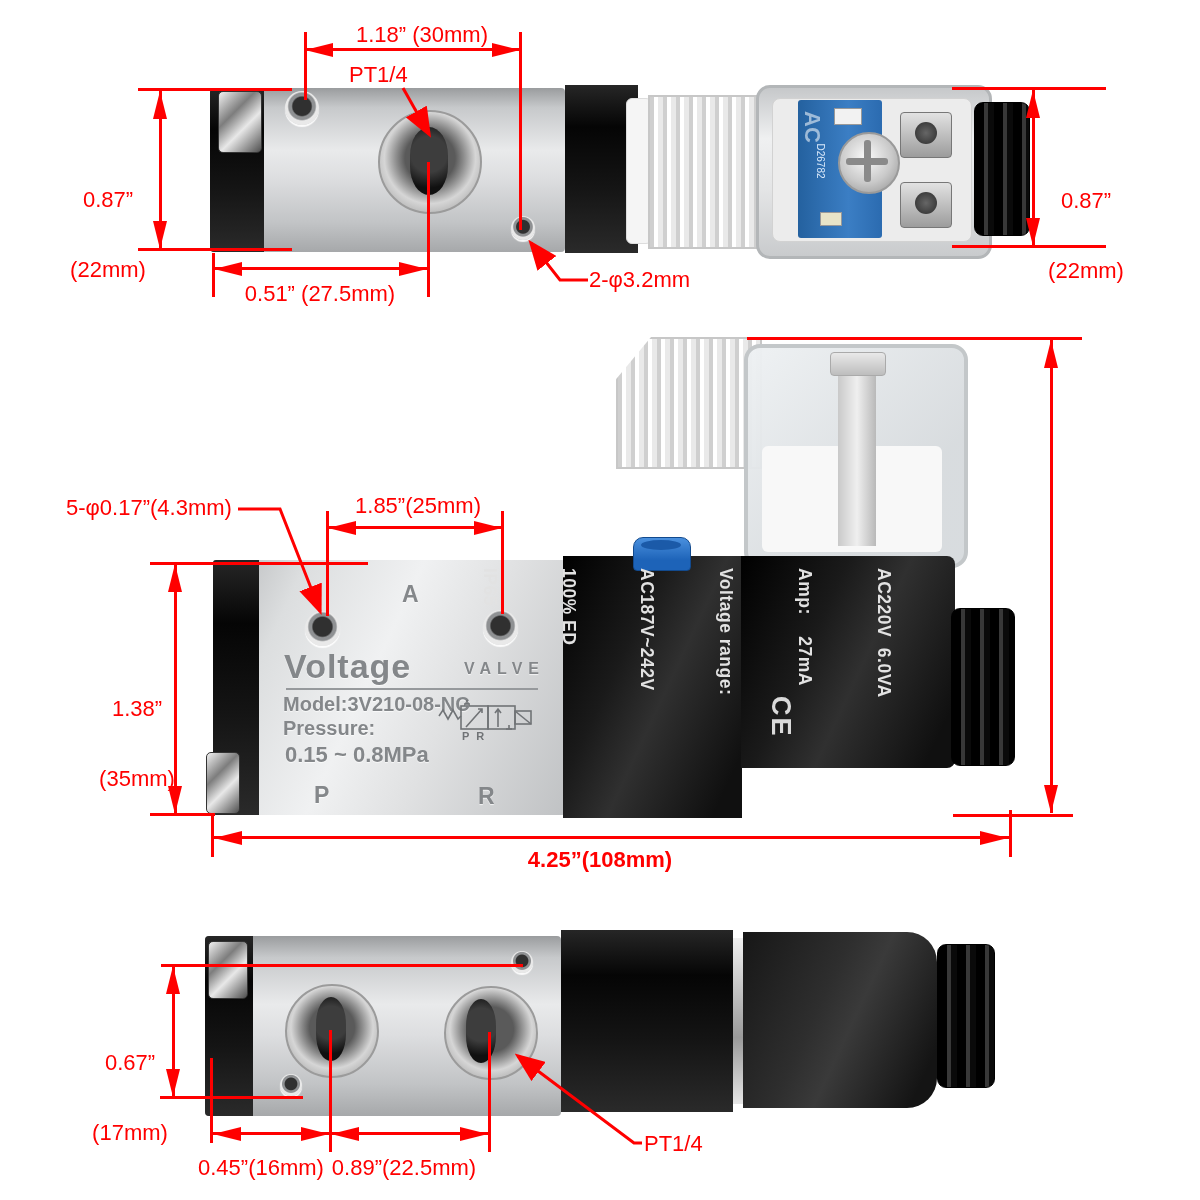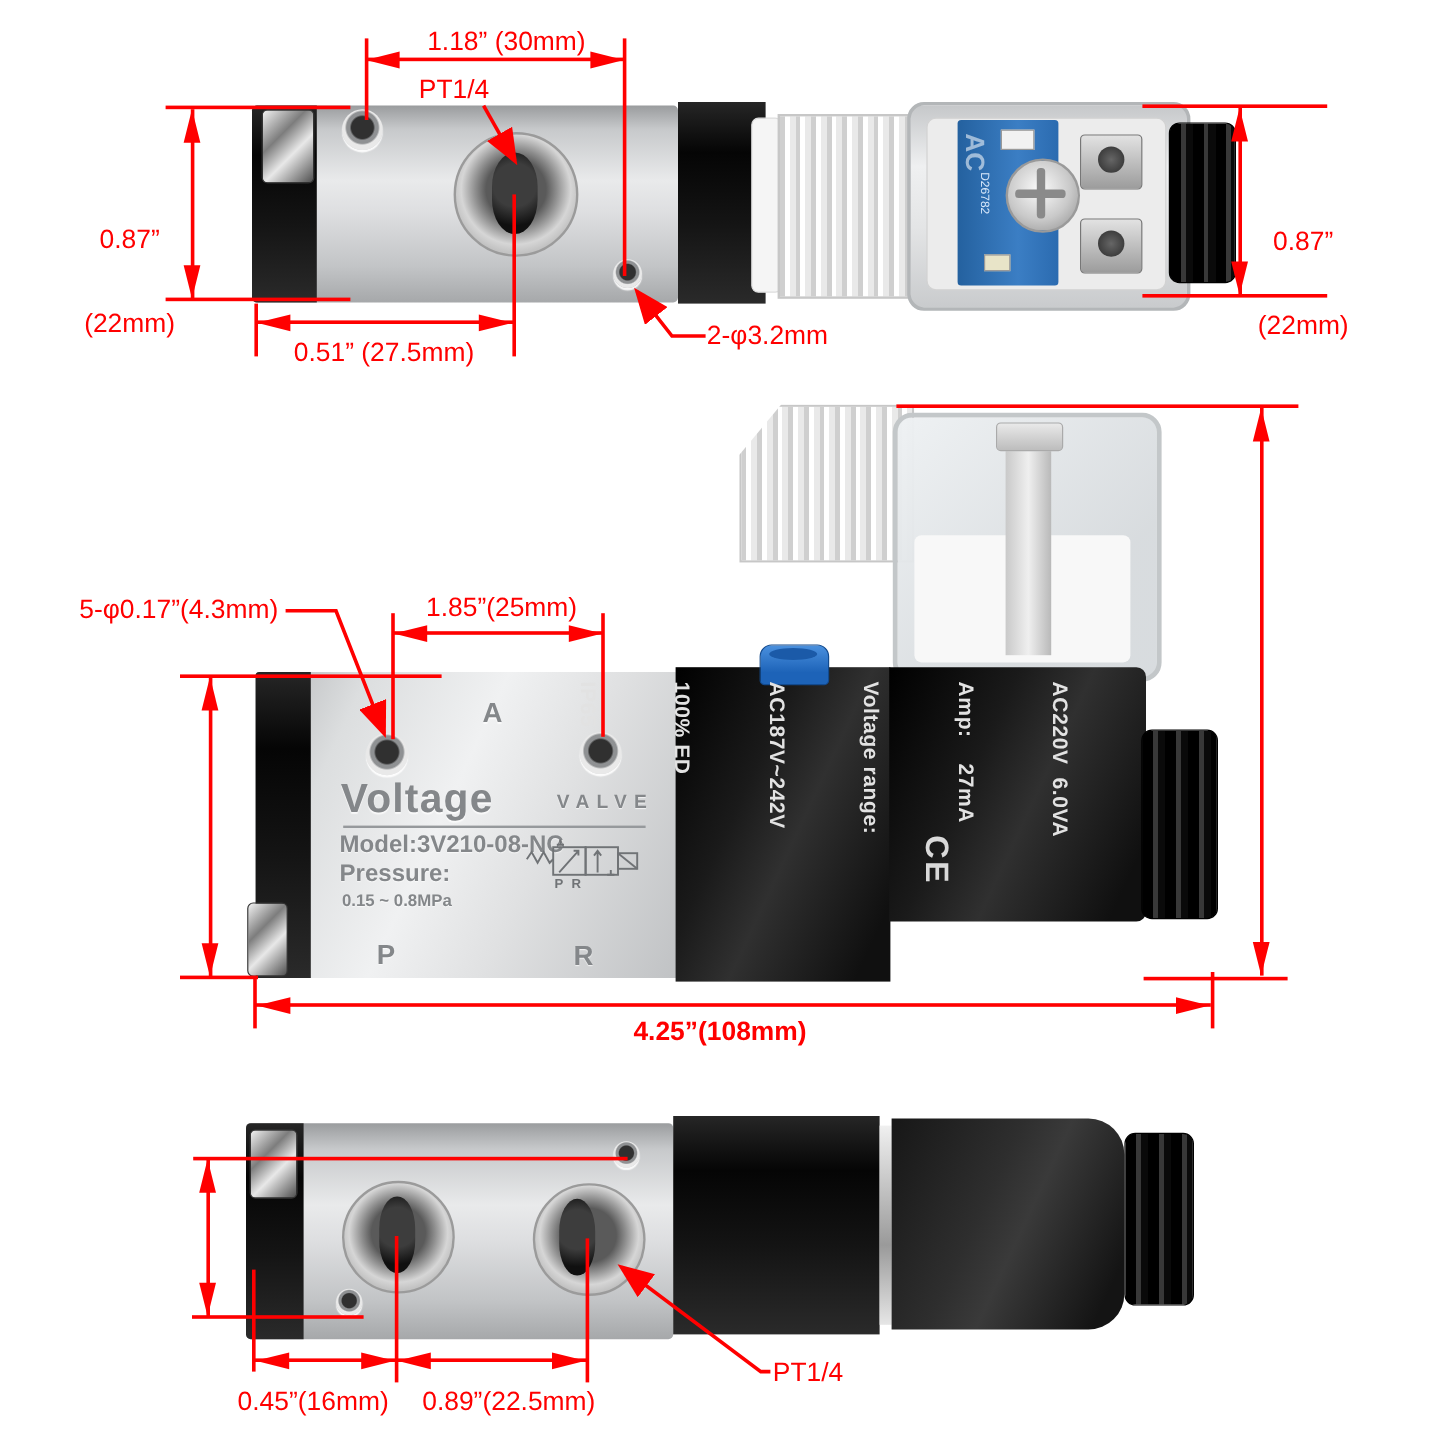--- a/index.html
+++ b/index.html
@@ -79,21 +79,21 @@
     <div class="part blk" style="left:213px;top:560px;width:46px;height:255px;border-radius:3px 0 0 3px;"></div>
     <div class="part clipm" style="left:206px;top:752px;width:32px;height:60px;"></div>
     <div class="part hole-s" style="left:305px;top:611px;width:35px;height:35px;"></div>
     <div class="part hole-s" style="left:483px;top:610px;width:35px;height:35px;"></div>
     <div class="valvetxt" style="left:402px;top:581px;font-size:23px;font-weight:bold;">A</div>
     <div class="valvetxt" style="left:284px;top:647px;font-size:34px;font-weight:bold;letter-spacing:1px;">Voltage</div>
     <div class="valvetxt" style="left:464px;top:660px;font-size:16px;font-weight:bold;letter-spacing:6px;">VALVE</div>
     <div class="part" style="left:286px;top:688px;width:252px;height:2px;background:#96999c;"></div>
     <div class="valvetxt" style="left:283px;top:693px;font-size:20px;font-weight:bold;">Model:3V210-08-NC</div>
     <div class="valvetxt" style="left:283px;top:717px;font-size:20px;font-weight:bold;">Pressure:</div>
-    <div class="valvetxt" style="left:285px;top:742px;font-size:14px;font-weight:bold;">0.15 ~ 0.8MPa</div>
+    <div class="valvetxt" style="left:285px;top:742px;font-size:22px;font-weight:bold;">0.15 ~ 0.8MPa</div>
     <div class="valvetxt" style="left:314px;top:782px;font-size:23px;font-weight:bold;">P</div>
     <div class="valvetxt" style="left:478px;top:783px;font-size:23px;font-weight:bold;">R</div>
     <svg class="part" style="left:436px;top:698px;" width="98" height="44" viewBox="0 0 98 44">
       <g stroke="#707376" stroke-width="1.6" fill="none">
         <path d="M3,18 l4,-6 l5,9 l5,-9 l5,9 l3,-3"></path>
         <rect x="25" y="8" width="27" height="23"></rect>
         <rect x="52" y="8" width="27" height="23"></rect>
         <path d="M30,29 L46,11 M42,11 L46,11 L46,15"></path>
         <path d="M62,29 L62,11 M59,15 L62,11 L65,15"></path>
         <path d="M73,31 L73,27 M70,31 L76,31"></path>
@@ -174,47 +174,55 @@
   <div class="hl anno" style="left:327px;top:526px;width:176px;"></div>
   <div class="ar lf anno" style="left:328px;top:521px;"></div>
   <div class="ar rt anno" style="left:474px;top:521px;"></div>
   <div class="vl anno" style="left:326px;top:511px;height:105px;"></div>
   <div class="vl anno" style="left:501px;top:511px;height:103px;"></div>
   <div class="hl anno" style="left:150px;top:562px;width:218px;"></div>
   <div class="vl anno" style="left:174px;top:564px;height:250px;"></div>
   <div class="ar up anno" style="left:168px;top:564px;"></div>
   <div class="ar dn anno" style="left:168px;top:786px;"></div>
   <div class="hl anno" style="left:150px;top:813px;width:65px;"></div>
+  <div class="rl c anno" style="left:94px;top:650px;width:86px;">
+    <div>1.38”</div>
+    <div>(35mm)</div>
+  </div>
   <div class="hl anno" style="left:747px;top:337px;width:335px;"></div>
   <div class="vl anno" style="left:1050px;top:339px;height:474px;"></div>
   <div class="ar up anno" style="left:1044px;top:340px;"></div>
   <div class="ar dn anno" style="left:1044px;top:785px;"></div>
   <div class="hl anno" style="left:953px;top:814px;width:120px;"></div>
   <div class="vl anno" style="left:211px;top:814px;height:43px;"></div>
   <div class="vl anno" style="left:1009px;top:810px;height:47px;"></div>
   <div class="hl anno" style="left:213px;top:836px;width:796px;"></div>
   <div class="ar lf anno" style="left:214px;top:831px;"></div>
   <div class="ar rt anno" style="left:980px;top:831px;"></div>
   <div class="rl c anno" style="left:520px;top:848px;width:160px;font-weight:bold;">4.25”(108mm)</div>
 
   <div class="hl anno" style="left:161px;top:964px;width:362px;"></div>
   <div class="vl anno" style="left:172px;top:965px;height:133px;"></div>
   <div class="ar up anno" style="left:166px;top:966px;"></div>
   <div class="ar dn anno" style="left:166px;top:1069px;"></div>
   <div class="hl anno" style="left:160px;top:1096px;width:143px;"></div>
+  <div class="rl c anno" style="left:88px;top:1004px;width:84px;">
+    <div>0.67”</div>
+    <div>(17mm)</div>
+  </div>
   <div class="vl anno" style="left:210px;top:1058px;height:85px;"></div>
   <div class="vl anno" style="left:329px;top:1030px;height:122px;"></div>
   <div class="vl anno" style="left:488px;top:1032px;height:120px;"></div>
   <div class="hl anno" style="left:212px;top:1132px;width:277px;"></div>
   <div class="ar lf anno" style="left:213px;top:1127px;"></div>
   <div class="ar rt anno" style="left:301px;top:1127px;"></div>
   <div class="ar lf anno" style="left:331px;top:1127px;"></div>
   <div class="ar rt anno" style="left:460px;top:1127px;"></div>
   <div class="rl c anno" style="left:198px;top:1156px;width:124px;">0.45”(16mm)</div>
-  <div class="rl c anno" style="left:326px;top:1156px;width:156px;margin-left:20px;">0.89”(22.5mm)</div>
+  <div class="rl c anno" style="left:326px;top:1156px;width:156px;">0.89”(22.5mm)</div>
   <div class="rl anno" style="left:644px;top:1132px;">PT1/4</div>
 
   <svg class="overlay" width="1200" height="1200" viewBox="0 0 1200 1200">
     <defs>
       <marker id="ah" markerWidth="10" markerHeight="8" refX="8.6" refY="4" orient="auto">
         <path d="M0,0 L10,4 L0,8 z" fill="#ff0000"></path>
       </marker>
     </defs>
     <g stroke="#ff0000" stroke-width="3" fill="none">
       <path d="M403,88 L429,134" marker-end="url(#ah)"></path>

